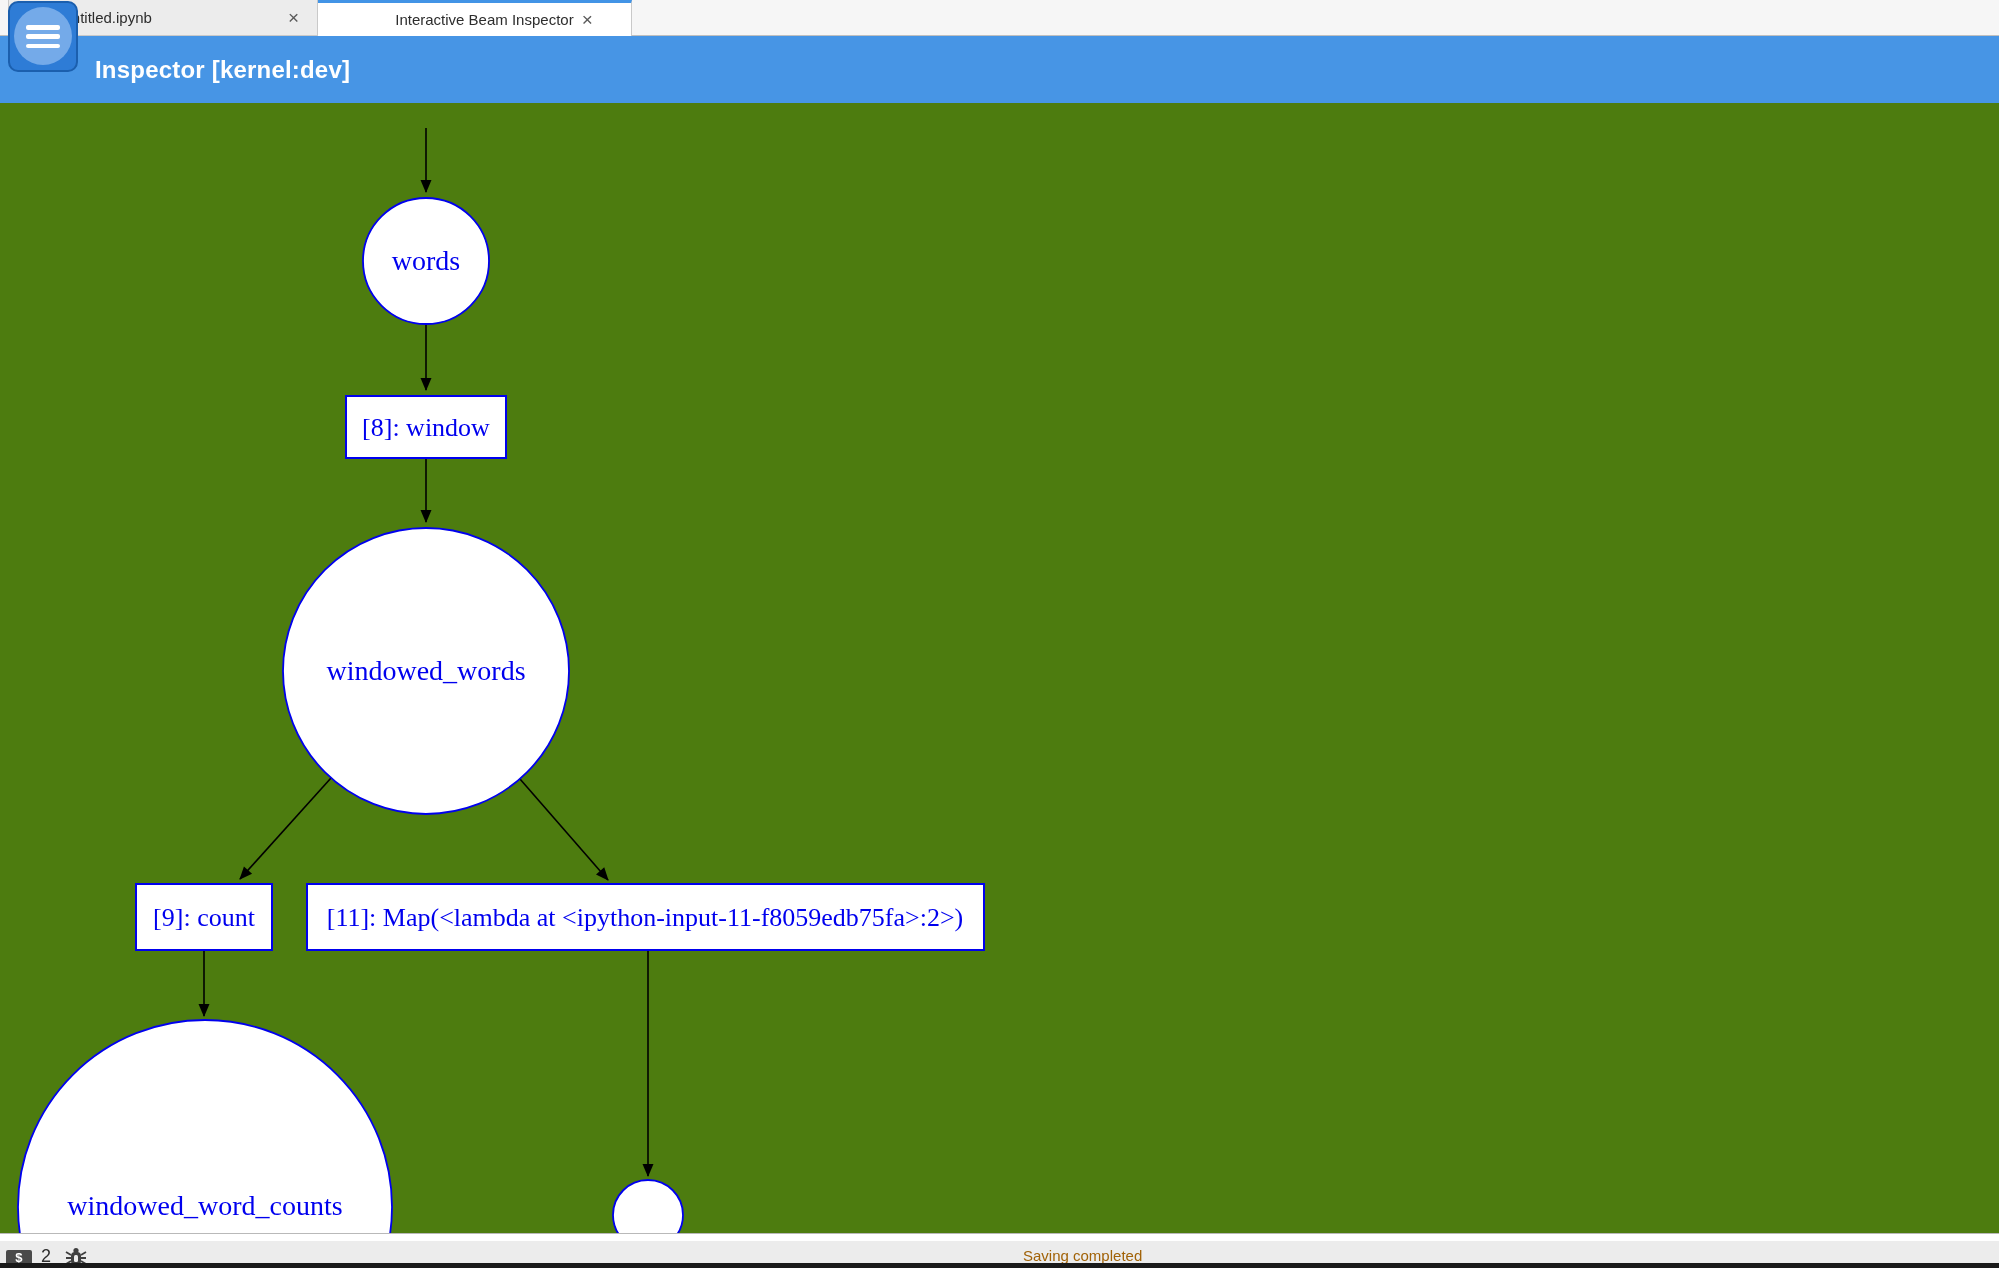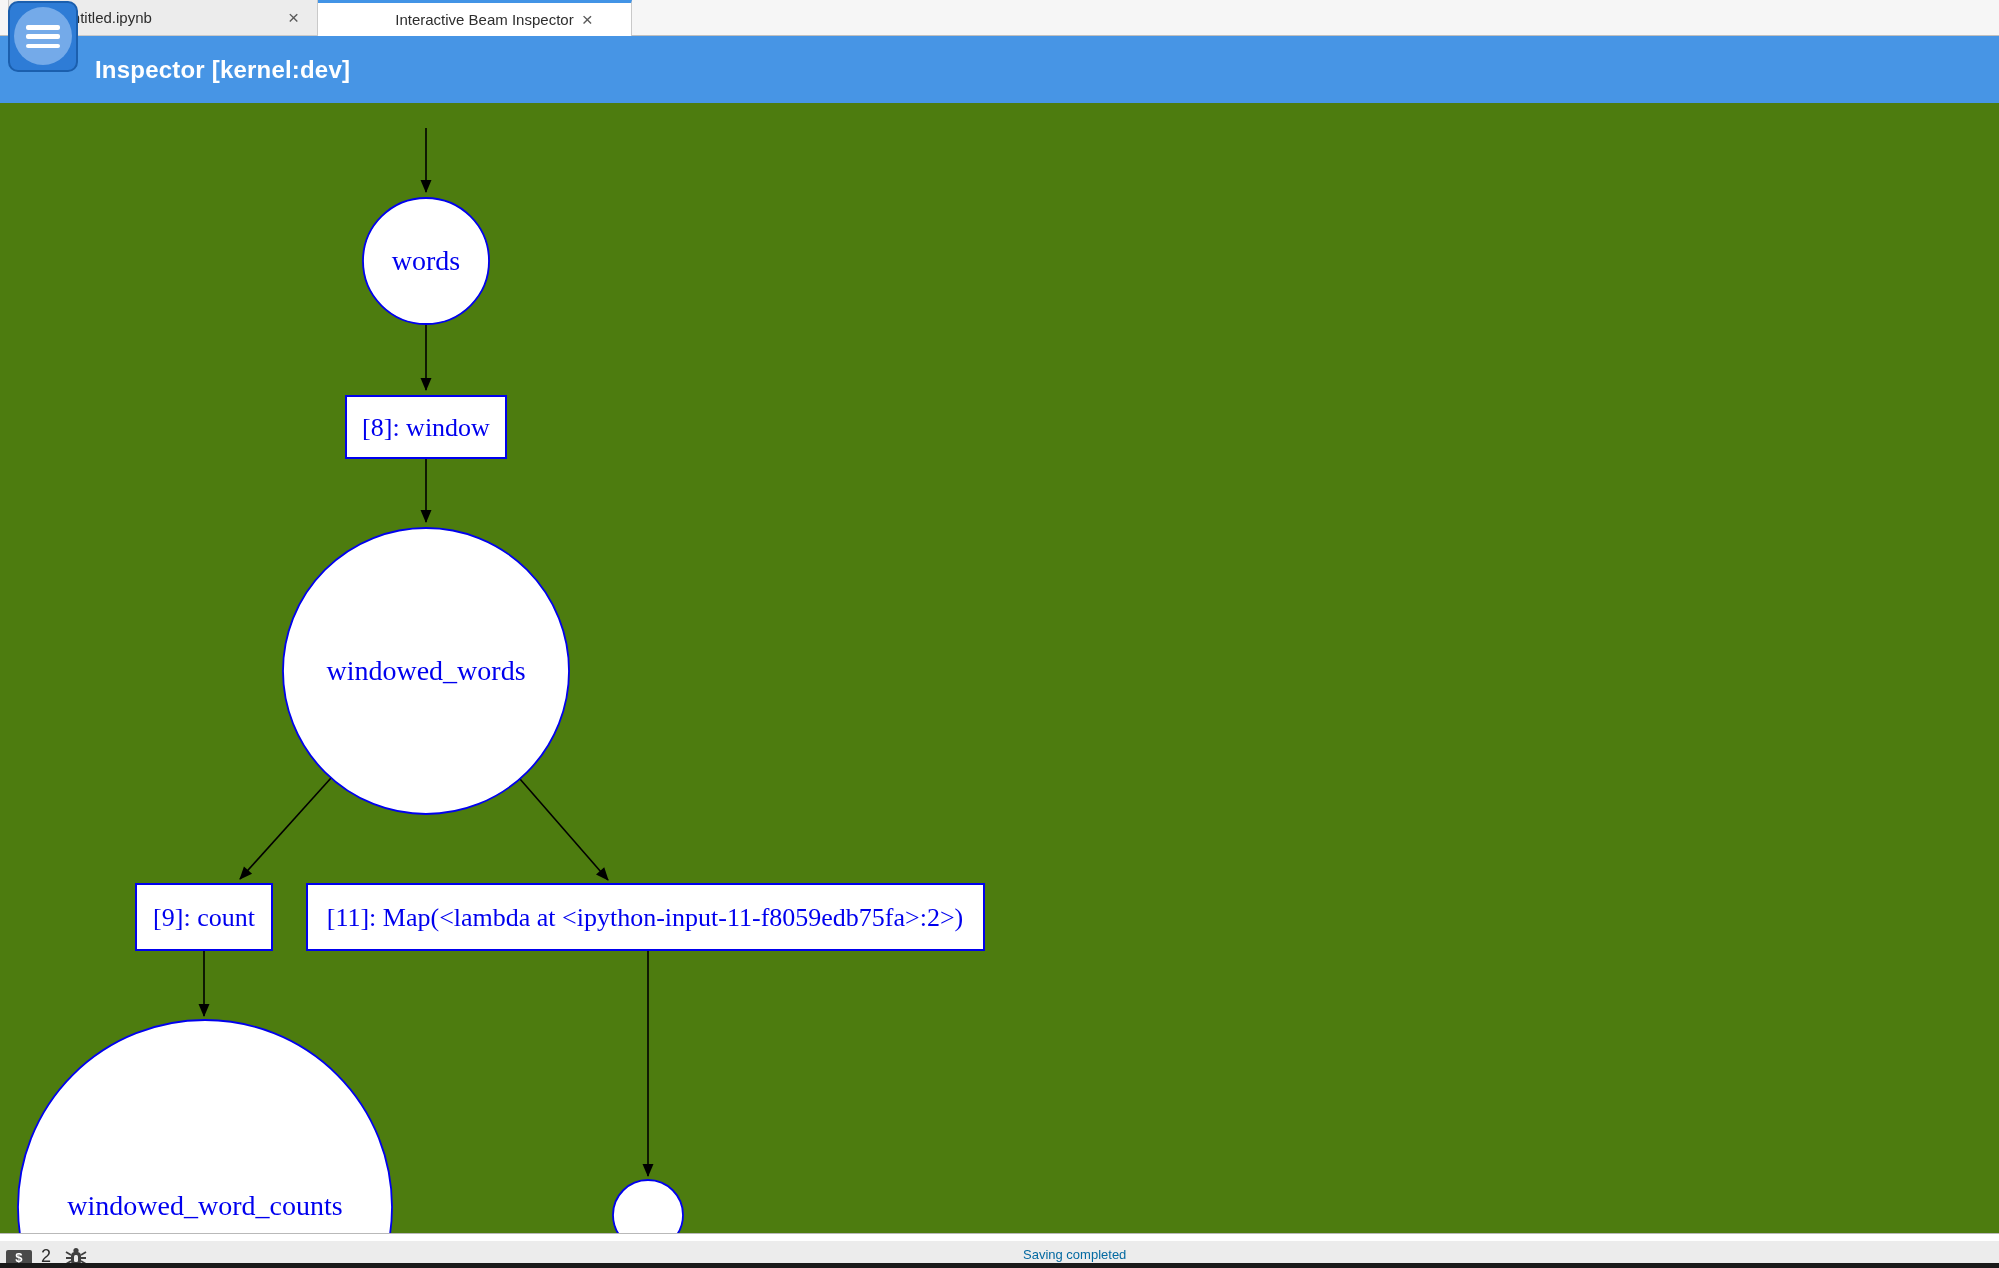--- a/index.html
+++ b/index.html
@@ -53,21 +53,21 @@
 
   .gnode-text { font-family:"Liberation Serif", serif; fill:#0000ee; }
 
   
   .statusbar { position:absolute; left:0; top:1241px; width:1999px; height:27px; background:#ececec; }
   .term-icon { position:absolute; left:6px; top:9px; width:26px; height:18px; background:#4a4a4a;
                border-radius:2px; color:#ffffff; font-family:"Liberation Mono", monospace;
                font-size:13px; font-weight:bold; text-align:center; line-height:18px; cursor:pointer; }
   .term-count { position:absolute; left:41px; top:5px; font-size:18px; color:#2e2e2e; }
   .bug-icon { position:absolute; left:64px; top:6px; cursor:pointer; }
-  .status-message { position:absolute; left:1023px; top:6px; font-size:13px; color:#0369a1; }
+  .status-message { position:absolute; left:1023px; top:6px; font-size:15px; color:#a16207; }
   .bottom-dark-strip { position:absolute; left:0; top:1263px; width:1999px; height:5px; background:#1a1a1a; }
 </style>
 </head>
 <body>
 
 <div class="tabbar">
   <div style="width:8px;"></div>
   <div class="tab inactive">
     <span class="nb-icon"></span>
     <span class="tab-label">Untitled.ipynb</span>

